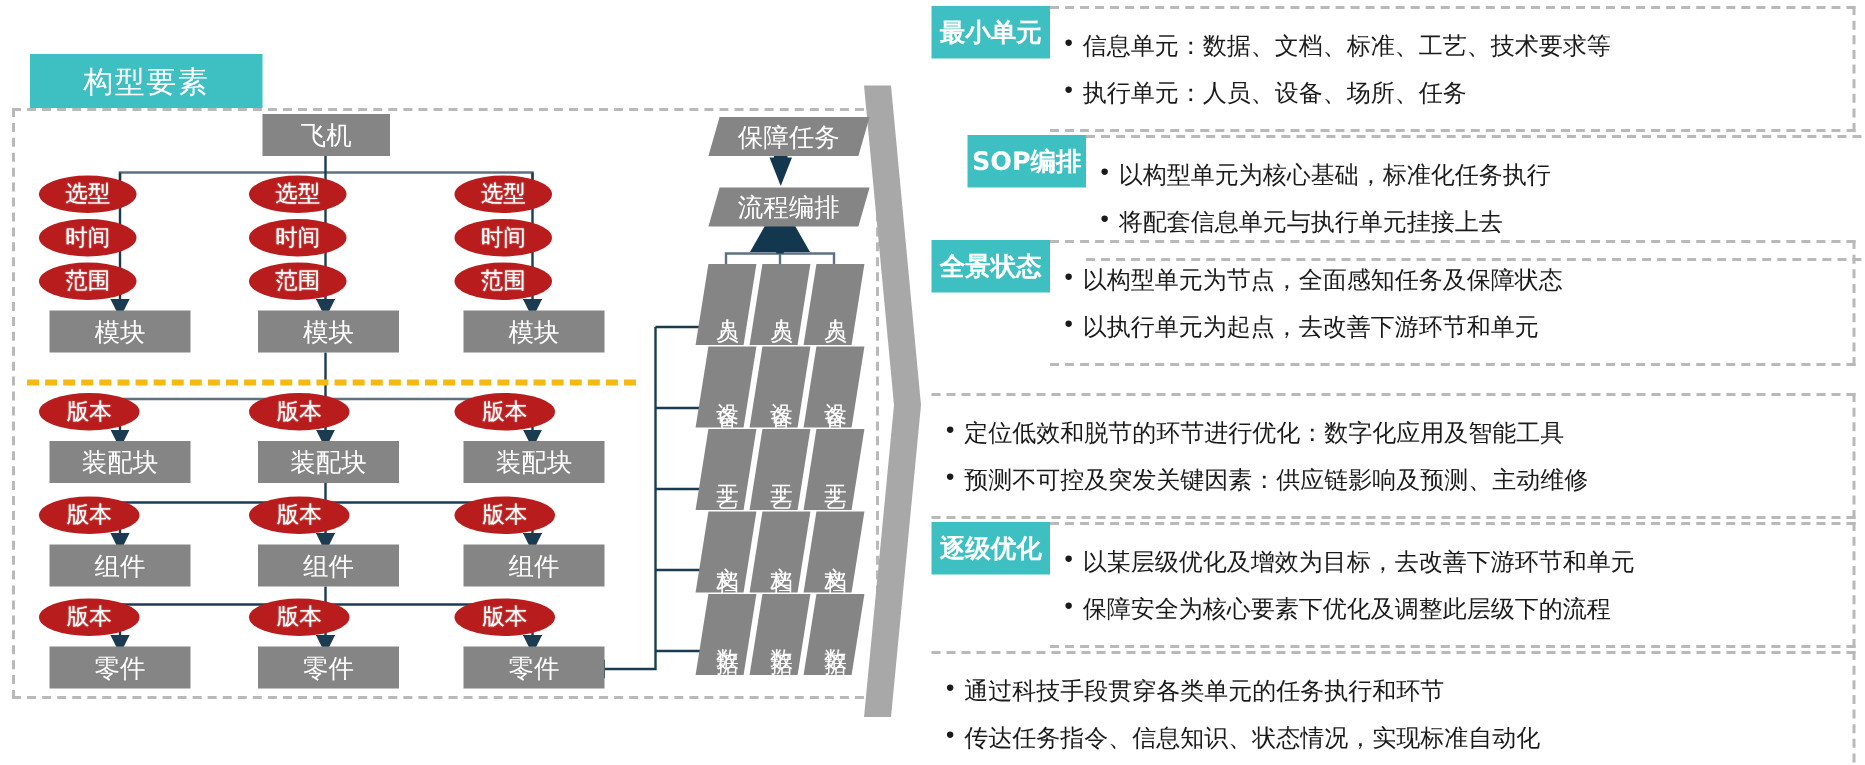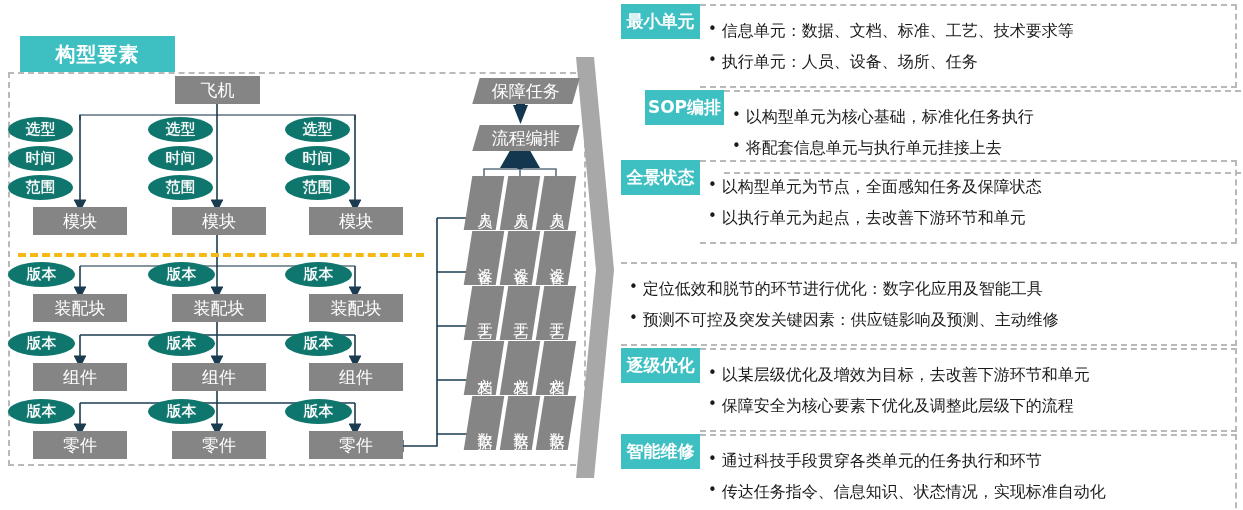--- a/index.html
+++ b/index.html
@@ -5,28 +5,28 @@
   html,body{margin:0;padding:0;background:#ffffff;}
   body{width:1243px;height:510px;position:relative;overflow:hidden;
        font-family:"DejaVu Sans","Liberation Sans",sans-serif;}
 
   .stage{position:absolute;left:0;top:0;width:1243px;height:510px;}
 
   
   #left-panel{position:absolute;left:8px;top:72px;width:578px;height:394px;
               border:2px dashed #b9b9b9;background:#ffffff;box-sizing:border-box;}
   #panel-title{position:absolute;left:20px;top:36px;width:155px;height:36px;
-               background:#3ebfc2;color:#ffffff;font-size:20px;font-weight:bold;
+               background:#3ebfc2;color:#ffffff;font-size:20px;font-weight:normal;
                display:flex;align-items:center;justify-content:center;letter-spacing:1px;z-index:6;}
 
   .gbox{position:absolute;background:#858585;color:#ffffff;font-size:17px;
         display:flex;align-items:center;justify-content:center;z-index:4;}
-  .ell{position:absolute;background:#0f766e;color:#ffffff;border-radius:50%;
+  .ell{position:absolute;background:#b91c1c;color:#ffffff;border-radius:50%;
        font-size:15px;display:flex;align-items:center;justify-content:center;z-index:5;
-       text-shadow:0 0 1px #ffffff;}
+       text-shadow:0 0 1px #ffffff;margin-left:18px;}
   .para{position:absolute;background:#858585;color:#ffffff;font-size:15px;
         display:flex;align-items:center;justify-content:center;z-index:4;
         transform:skewX(-9deg);}
   .para span{transform:skewX(9deg);writing-mode:vertical-rl;letter-spacing:2px;line-height:1;}
   .parahdr{position:absolute;background:#858585;color:#ffffff;font-size:17px;
            display:flex;align-items:center;justify-content:center;z-index:4;
            transform:skewX(-16deg);}
   .parahdr span{transform:skewX(16deg);}
 
   .ydash{position:absolute;height:0;border-top:4px dashed #f5b914;z-index:5;}
@@ -289,21 +289,20 @@
             <span>以某层级优化及增效为目标，去改善下游环节和单元</span>
           </div>
         <div class="bullet">
             <i>•</i>
             <span>保障安全为核心要素下优化及调整此层级下的流程</span>
           </div>
       </div>
     </div>
 
     <div class="row" style="top:430px;width:616px;height:84px;">
-      <div class="rowtag">智能维修</div>
       <div class="rowbody">
         <div class="bullet">
             <i>•</i>
             <span>通过科技手段贯穿各类单元的任务执行和环节</span>
           </div>
         <div class="bullet">
             <i>•</i>
             <span>传达任务指令、信息知识、状态情况，实现标准自动化</span>
           </div>
       </div>

